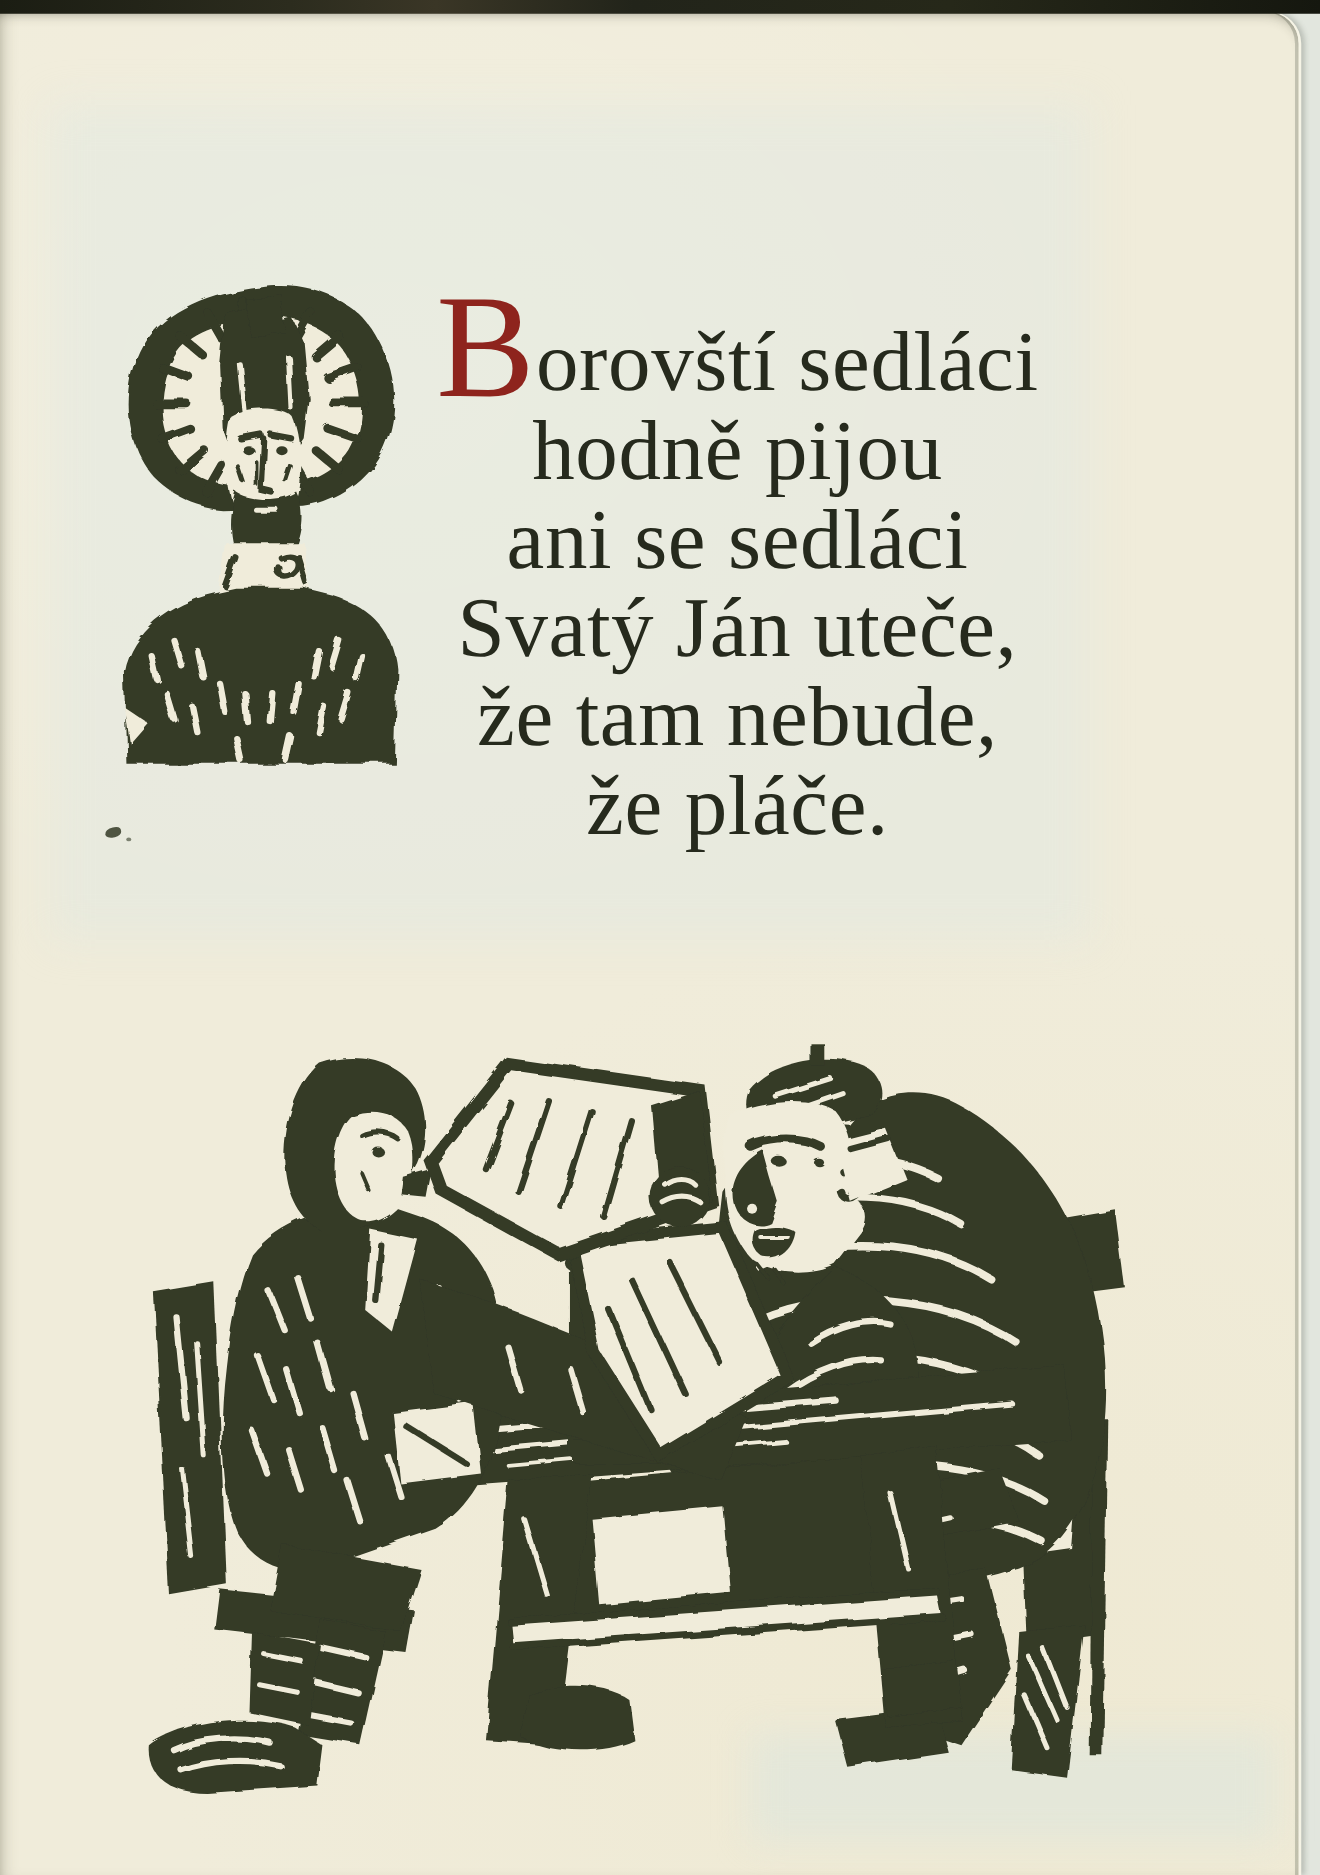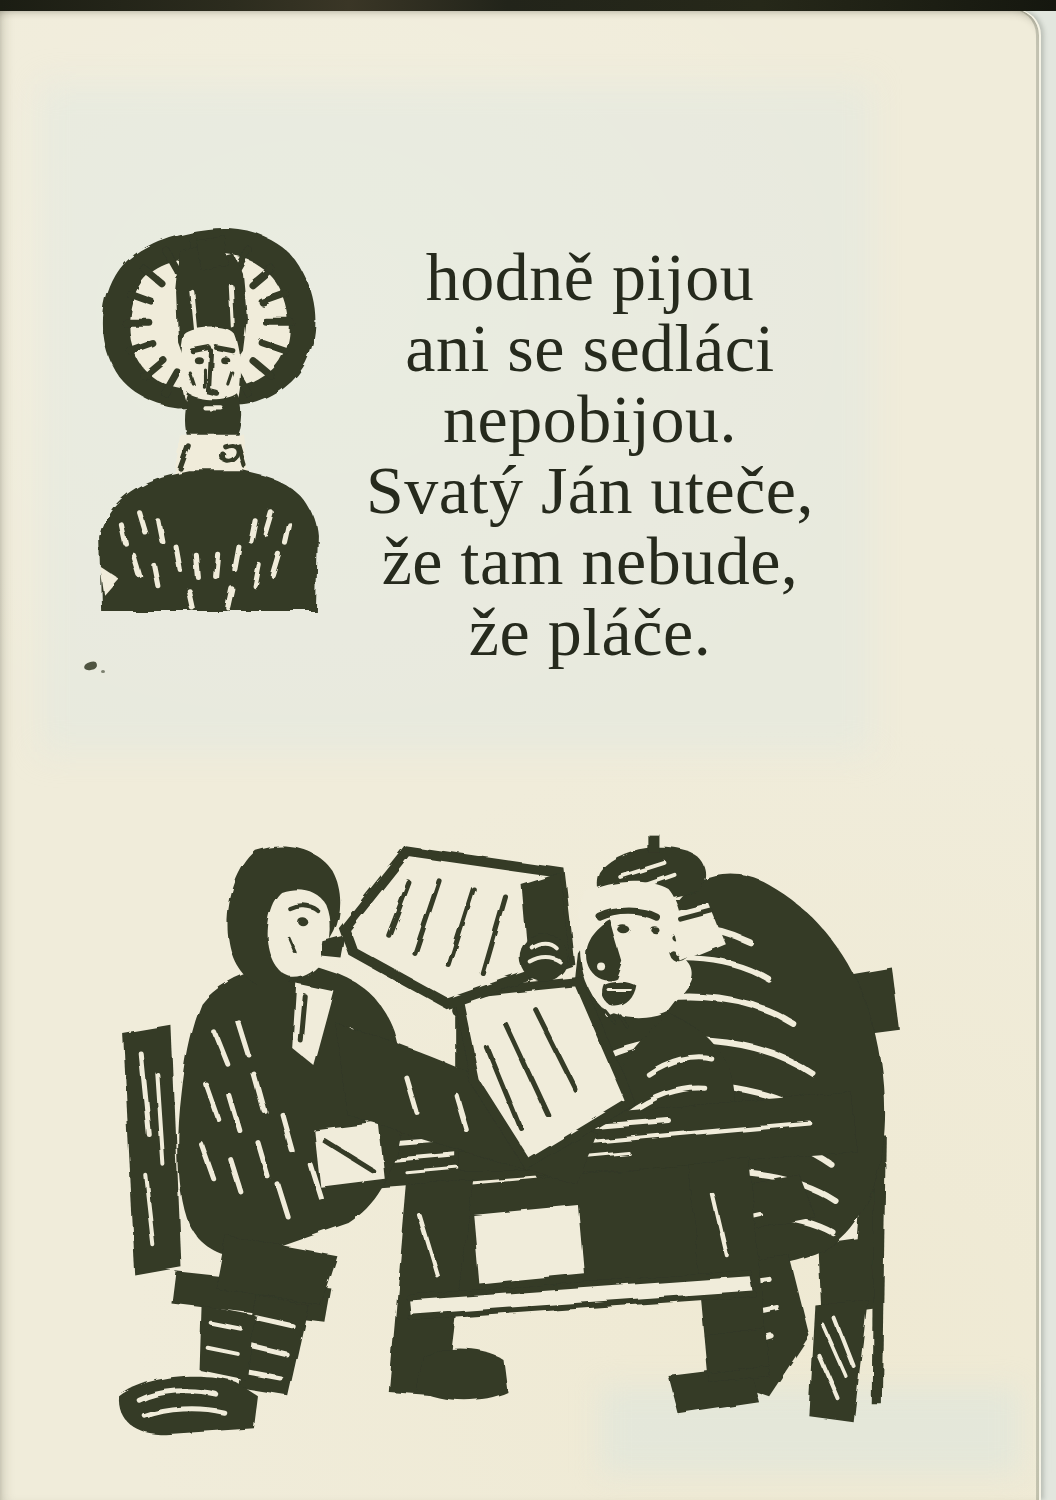--- a/index.html
+++ b/index.html
@@ -156,23 +156,23 @@
             <line x1="96" y1="364" x2="100" y2="382"></line>
               <line x1="140" y1="364" x2="136" y2="382"></line>
           </g>
           <path class="pap" d="M8,340 L26,352 L12,368 Z"></path>
         </g>
       </g>
     </svg>
   </div>
 
   <div class="poem">
+    <div class="line"><span class="drop-cap">B</span><span>orovští sedláci</span></div>
     <div class="line">hodně pijou</div>
     <div class="line">ani se sedláci</div>
-    <div class="line">nepobijou.</div>
     <div class="line">Svatý Ján uteče,</div>
     <div class="line">že tam nebude,</div>
     <div class="line">že pláče.</div>
   </div>
 
   <div class="speck"></div>
   <div class="speck2"></div>
 
   <div class="illus" style="left:105px;top:823px;width:805px;height:605px;">
     <svg width="805" height="605" viewBox="0 0 800 600">

